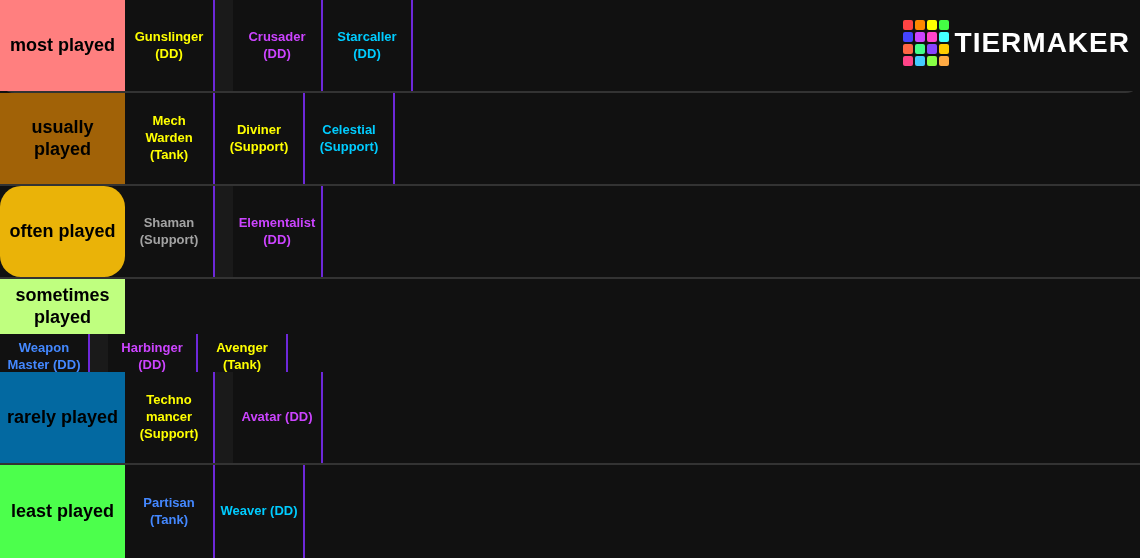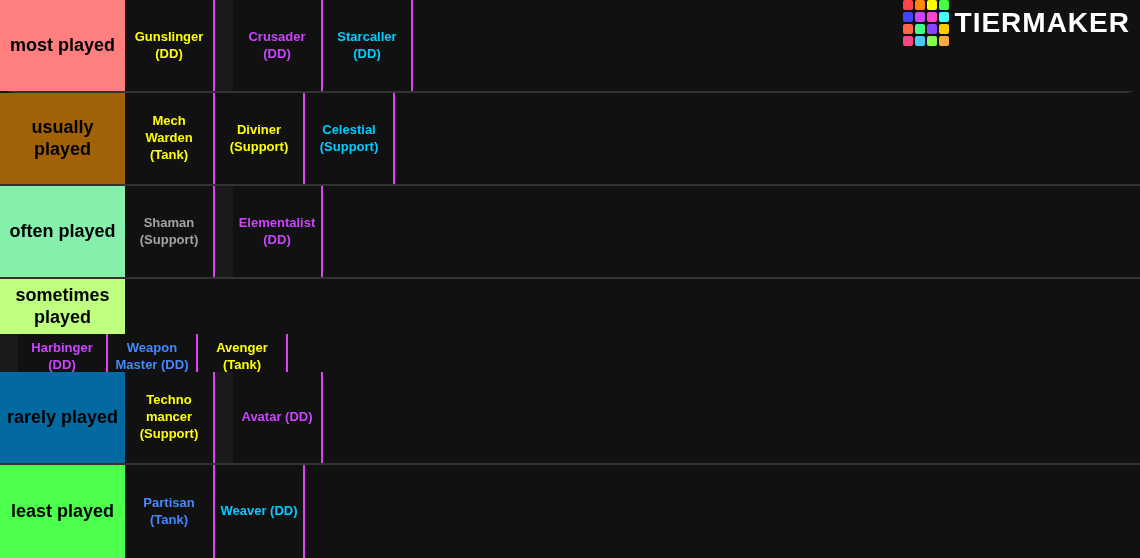--- a/index.html
+++ b/index.html
@@ -47,47 +47,47 @@
     .tier-card {
       width: 90px;
       min-width: 90px;
       display: flex;
       align-items: center;
       justify-content: center;
       text-align: center;
       font-size: 13px;
       font-weight: bold;
       padding: 6px 4px;
-      border-right: 2px solid #d946ef;
+      border-right: 2px solid #6d28d9;
       line-height: 1.3;
       background: #111;
     }
     .tier-spacer {
       flex: 1;
       background: #111;
     }
     
     .row-most .tier-label { background: #ff7f7f; }
     .row-usually .tier-label { background: #a16207; }
-    .row-often .tier-label { background: #86efac; }
+    .row-often .tier-label { background: #eab308; border-radius: 21px; }
     .row-sometimes .tier-label { background: #bfff7f; }
     .row-rarely .tier-label { background: #0369a1; }
     .row-least .tier-label { background: #4cff4c; }
 
     
     .color-yellow { color: #ffff00; }
     .color-purple { color: #cc44ff; margin-left: 18px; }
     .color-cyan { color: #00ccff; }
     .color-pink { color: #a3a3a3; }
     .color-blue { color: #4488ff; }
 
     
     .header-area {
       position: absolute;
-      top: 0;
+      top: 20px;
       right: 10px;
       display: flex;
       align-items: flex-start;
       gap: 8px;
     }
     .tiermaker-logo {
       display: flex;
       align-items: center;
       gap: 6px;
     }
@@ -162,22 +162,22 @@
         <div class="tier-label">often played</div>
         <div class="tier-content">
           <div class="tier-card color-pink">Shaman (Support)</div>
           <div class="tier-card color-purple">Elementalist (DD)</div>
           <div class="tier-spacer"></div>
         </div>
       </div>
       <div class="tier-row row-sometimes" style="height: 93px; max-height: 93px; flex-direction: column;">
         <div class="tier-label">sometimes played</div>
         <div class="tier-content">
+          <div class="tier-card color-blue">Weapon Master (DD)</div>
           <div class="tier-card color-purple">Harbinger (DD)</div>
-          <div class="tier-card color-blue">Weapon Master (DD)</div>
           <div class="tier-card color-yellow">Avenger (Tank)</div>
           <div class="tier-spacer"></div>
         </div>
       </div>
       <div class="tier-row row-rarely" style="height: 93px; max-height: 93px;">
         <div class="tier-label">rarely played</div>
         <div class="tier-content">
           <div class="tier-card color-yellow">Techno mancer (Support)</div>
           <div class="tier-card color-purple">Avatar (DD)</div>
           <div class="tier-spacer"></div>

